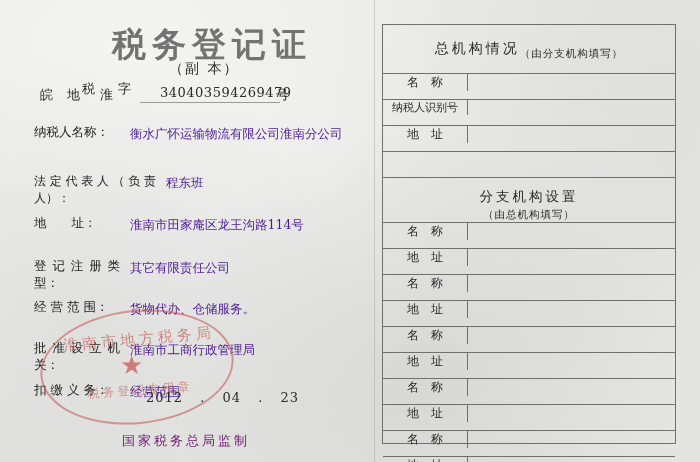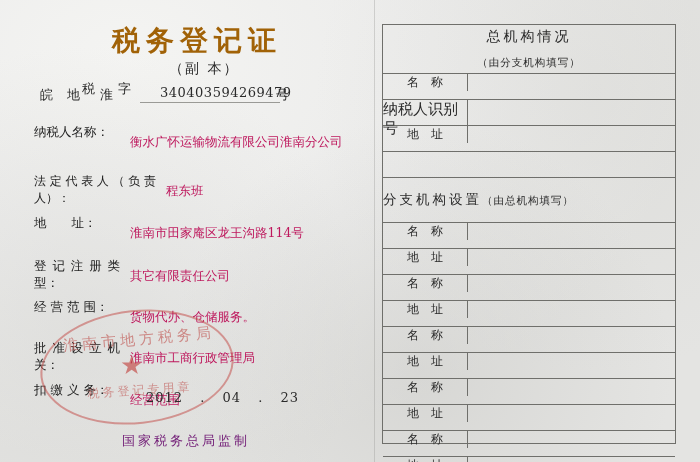--- a/index.html
+++ b/index.html
@@ -27,23 +27,23 @@
     pointer-events:none;
   }
   .sheet{position:absolute;inset:0;}
 
   
   .left{
     position:absolute;left:0;top:0;width:372px;height:462px;
   }
   .title{
     position:absolute;left:112px;top:22px;
-    font-size:28px;letter-spacing:6px;font-weight:bold;
-    font-family:"DejaVu Serif","Liberation Serif",serif;
-    color:#a16207;
+    font-size:34px;letter-spacing:6px;font-weight:bold;
+    font-family:"DejaVu Serif","Liberation Serif",serif;
+    color:#737373;
   }
   .subtitle{
     position:absolute;left:169px;top:60px;
     font-size:14px;letter-spacing:2px;
     font-family:"DejaVu Serif","Liberation Serif",serif;
   }
 
   .numline{position:absolute;left:40px;top:82px;width:320px;height:26px;}
   .numline .p{position:absolute;font-size:13px;font-family:"DejaVu Serif","Liberation Serif",serif;}
   .num-prefix{left:0px;top:4px;letter-spacing:14px;}
@@ -57,23 +57,23 @@
   .row{position:absolute;left:34px;width:330px;font-size:12.5px;}
   .row .lbl{
     position:absolute;left:0;top:0;width:86px;
     font-family:"DejaVu Serif","Liberation Serif",serif;
     font-size:12.5px;
     text-align:justify;
     letter-spacing:0px;
     color:#232323;
   }
   .row .val{
-    position:absolute;left:96px;top:8px;width:232px;
-    font-family:"DejaVu Serif","Liberation Serif",serif;
-    font-size:12.5px;line-height:19px;color:#be185d;
+    position:absolute;left:96px;top:0;width:232px;
+    font-family:"DejaVu Serif","Liberation Serif",serif;
+    font-size:12.5px;line-height:19px;color:#4c1d95;
   }
   .sp2{letter-spacing:9px;}
   .sp3{letter-spacing:5px;}
 
   
   .dateline{position:absolute;left:140px;top:390px;font-size:13px;letter-spacing:1px;
     font-family:"DejaVu Serif","Liberation Serif",serif;color:#2b2b2b;}
   .dateline span{margin:0 6px;}
   .footer{
     position:absolute;left:122px;top:432px;font-size:13px;letter-spacing:3px;
@@ -107,38 +107,38 @@
     font-family:"DejaVu Serif","Liberation Serif",serif;
   }
 
   
   .right{
     position:absolute;left:382px;top:24px;width:292px;height:418px;
     border:1px solid #6f6f6b;
   }
   .right .hdr{
     height:48px;border-bottom:1px solid #6f6f6b;
-    display:flex;flex-direction:column;align-items:center;justify-content:center;
+    display:flex;align-items:center;justify-content:center;
     font-family:"DejaVu Serif","Liberation Serif",serif;
   }
   .hdr .h1{font-size:14px;letter-spacing:3px;}
   .hdr .h2{font-size:10.5px;letter-spacing:1px;margin-top:10px;}
   .trow{
     display:flex;height:25px;border-bottom:1px solid #6f6f6b;flex-direction:column;
   }
   .trow:last-child{border-bottom:none;}
   .trow .c1{
     width:84px;border-right:1px solid #6f6f6b;
     display:flex;align-items:center;justify-content:center;
     font-size:12px;font-family:"DejaVu Serif","Liberation Serif",serif;
   }
   .trow .c2{flex:1;}
   .sec{
     height:44px;border-bottom:1px solid #6f6f6b;
-    display:flex;flex-direction:row;align-items:center;justify-content:flex-start;
+    display:flex;flex-direction:column;align-items:center;justify-content:flex-end;
     font-family:"DejaVu Serif","Liberation Serif",serif;
   }
   .sec .s1{font-size:13.5px;letter-spacing:3px;}
   .sec .s2{font-size:10.5px;letter-spacing:1px;margin-top:2px;}
 
   
   .fold{position:absolute;left:374px;top:0;width:1px;height:462px;background:rgba(150,150,145,.35);}
 </style>
 </head>
 <body>
@@ -220,21 +220,21 @@
     <div class="hdr">
       <div class="h1">总机构情况</div>
       <div class="h2">（由分支机构填写）</div>
     </div>
 
     <div class="trow">
       <div class="c1">名　称</div>
       <div class="c2"></div>
     </div>
     <div class="trow">
-      <div class="c1" style="font-size:15px;">纳税人识别号</div>
+      <div class="c1" style="font-size:11px;">纳税人识别号</div>
       <div class="c2"></div>
     </div>
     <div class="trow">
       <div class="c1">地　址</div>
       <div class="c2"></div>
     </div>
     <div class="trow">
       <div class="c2"></div>
     </div>
 

